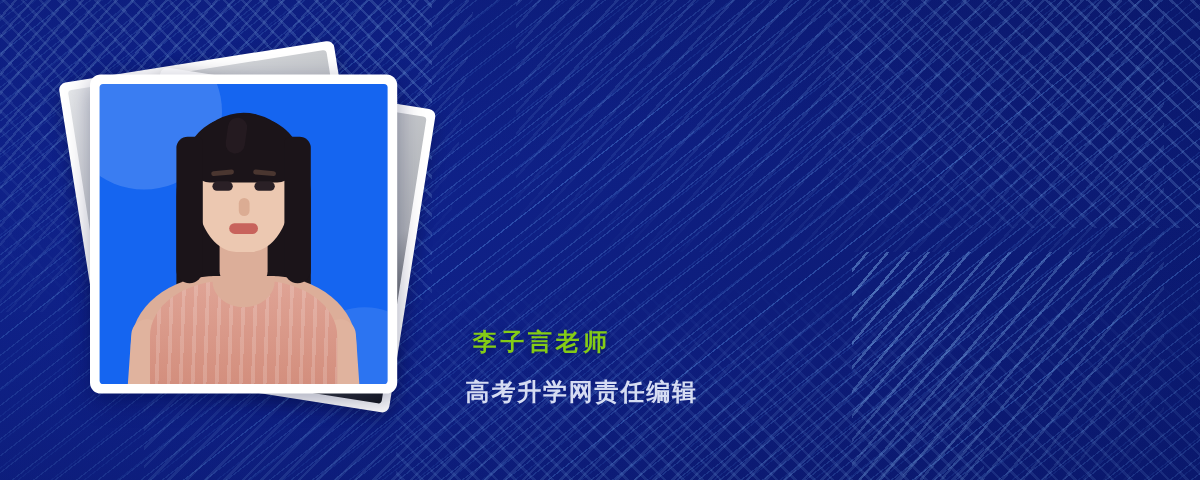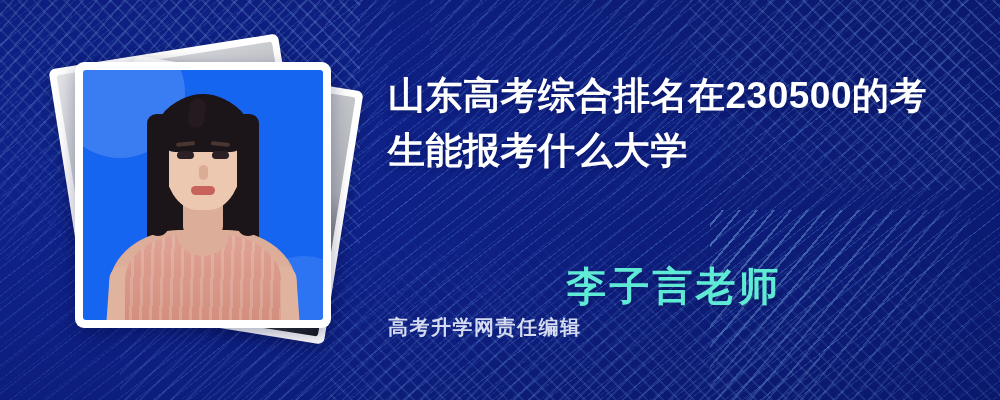--- a/index.html
+++ b/index.html
@@ -384,27 +384,26 @@
     line-height: 55px;
     letter-spacing: 0.5px;
     text-shadow: 0 2px 6px rgba(3,12,70,0.45);
   }
   .byline {
     position: absolute;
     left: 6px; top: 268px;
     width: 560px;
   }
   .author-name {
-    color: #5eead4;
-    font-size: 40px;
+    color: #84cc16;
+    font-size: 20px;
     font-weight: bold;
     letter-spacing: 3px;
     line-height: 36px;
     text-shadow: 0 2px 6px rgba(3,12,70,0.45);
-    text-align: center;
   }
   .author-role {
     margin-top: 10px;
     margin-left: -6px;
     color: #d5dcf2;
     font-size: 20px;
     font-weight: bold;
     letter-spacing: 1.5px;
     line-height: 26px;
   }
@@ -461,21 +460,20 @@
           <div class="p-eye l"></div>
           <div class="p-eye r"></div>
           <div class="p-nose"></div>
           <div class="p-lip"></div>
         </div>
       </div>
     </div>
   </div>
 
   <div class="text-block">
-    <div class="headline">山东高考综合排名在230500的考生能报考什么大学</div>
 
     <div class="byline">
       <div class="author-name">李子言老师</div>
       <div class="author-role">高考升学网责任编辑</div>
     </div>
   </div>
 
 </div>
 
 </body></html>

